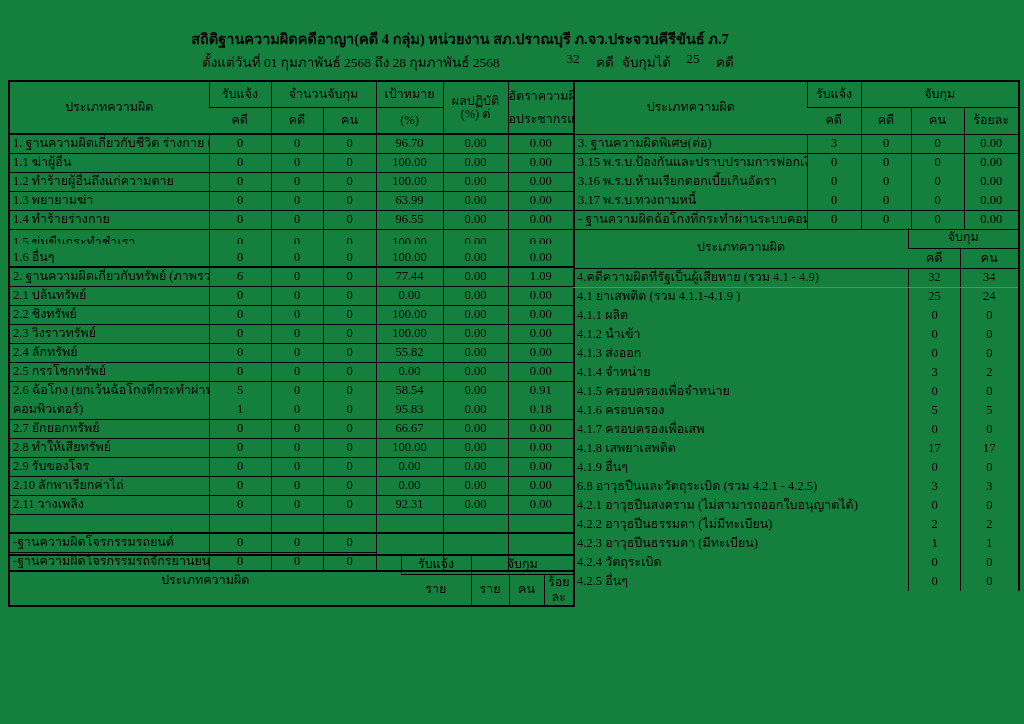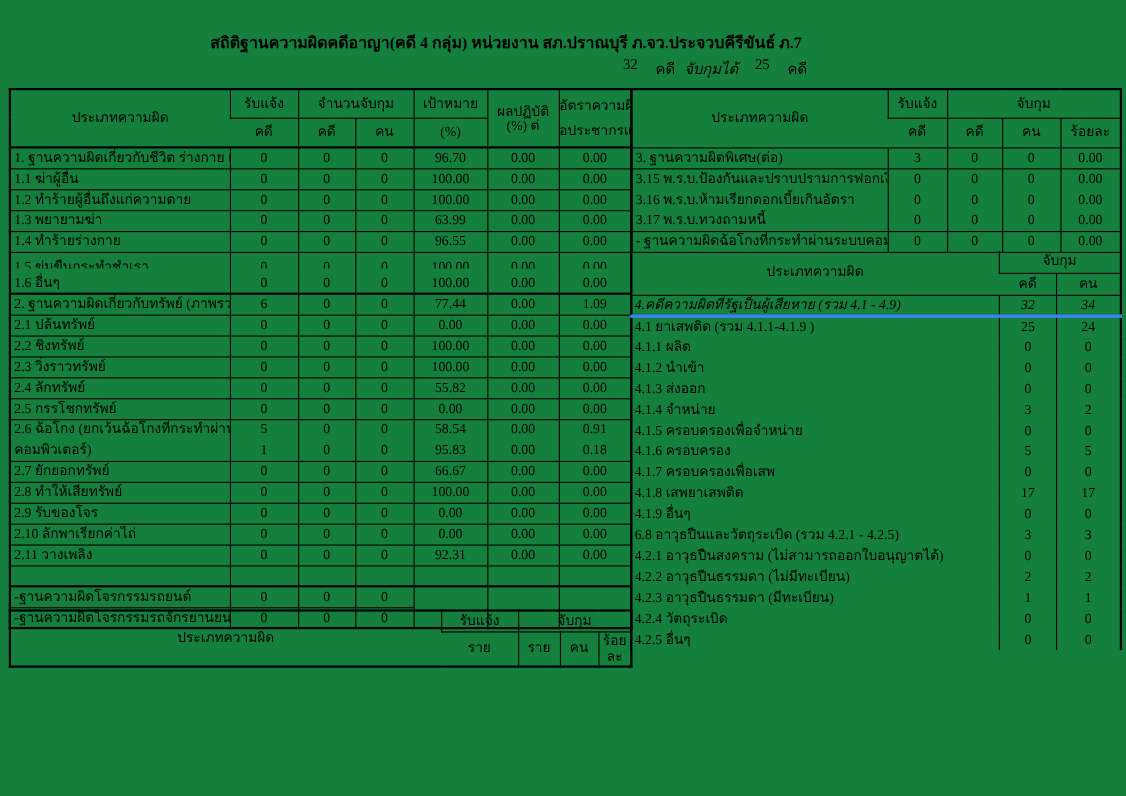--- a/index.html
+++ b/index.html
@@ -6,21 +6,21 @@
   .page{position:relative;width:1024px;height:724px;background:#15803d;overflow:hidden;
         font-family:"Liberation Serif","DejaVu Serif",serif;color:#000;padding-left:16px;}
   .title{position:absolute;left:0;top:27px;width:920px;text-align:center;
          font-size:14.5px;font-weight:bold;white-space:nowrap;}
   .subline{position:absolute;left:0;top:51px;width:1024px;height:18px;font-size:13.5px;}
   .subline span{position:absolute;white-space:nowrap;}
   .sub-date{left:202px;}
   .sub-complabel{left:455px;}
   .sub-compcount{left:558px;width:30px;text-align:center;}
   .sub-unit1{left:596px;}
-  .sub-arrlabel{left:622px;font-style:italic;}
+  .sub-arrlabel{left:622px;}
   .sub-arrcount{left:678px;width:30px;text-align:center;}
   .sub-unit2{left:716px;}
 
   table.tbl{position:absolute;border-collapse:collapse;table-layout:fixed;
             font-size:12.5px;line-height:15px;}
   .tbl td,.tbl th{padding:0;font-weight:normal;vertical-align:middle;}
   .tbl .lbl{text-align:left;padding-left:3px;white-space:nowrap;overflow:hidden;}
   .tbl .val{text-align:center;}
   .tbl thead th{border-left:1px solid #000;border-bottom:1px solid #000;text-align:center;margin-left:31px;}
   .tbl tbody td{border-left:1px solid #000;border-bottom:1px solid #000;}
@@ -46,30 +46,31 @@
   #tblBottomLeft th:first-child{border-left:none;}
 
   #tblRightA{left:573px;top:80px;width:445px;
              border-top:2px solid #000;border-right:2px solid #000;border-left:2px solid #000;}
   #tblRightA thead tr:first-child{height:26px;}
   #tblRightA thead tr:last-child{height:27px;}
 
   #tblRightB{left:573px;top:228px;width:445px;border-left:1px solid #000;border-right:2px solid #000;}
   #tblRightB thead tr{height:20px;}
   #tblRightB tbody td{border-bottom:none;}
-  #tblRightB tbody tr.linebelow td{border-bottom:3px solid #3b82f6;font-style:italic;}
+  #tblRightB tbody tr.linebelow td{border-bottom:1px solid #3b82f6;}
 </style>
 </head>
 <body>
 
 <div class="page">
 
   <div class="title">สถิติฐานความผิดคดีอาญา(คดี 4 กลุ่ม) หน่วยงาน สภ.ปราณบุรี ภ.จว.ประจวบคีรีขันธ์ ภ.7</div>
 
   <div class="subline">
+    <span class="sub-date">ตั้งแต่วันที่ 01 กุมภาพันธ์ 2568 ถึง 28 กุมภาพันธ์ 2568</span>
     <span class="sub-compcount">32</span>
     <span class="sub-unit1">คดี</span>
     <span class="sub-arrlabel">จับกุมได้</span>
     <span class="sub-arrcount">25</span>
     <span class="sub-unit2">คดี</span>
   </div>
 
   <table class="tbl" id="tblLeft">
     <colgroup>
       <col style="width:200px">

